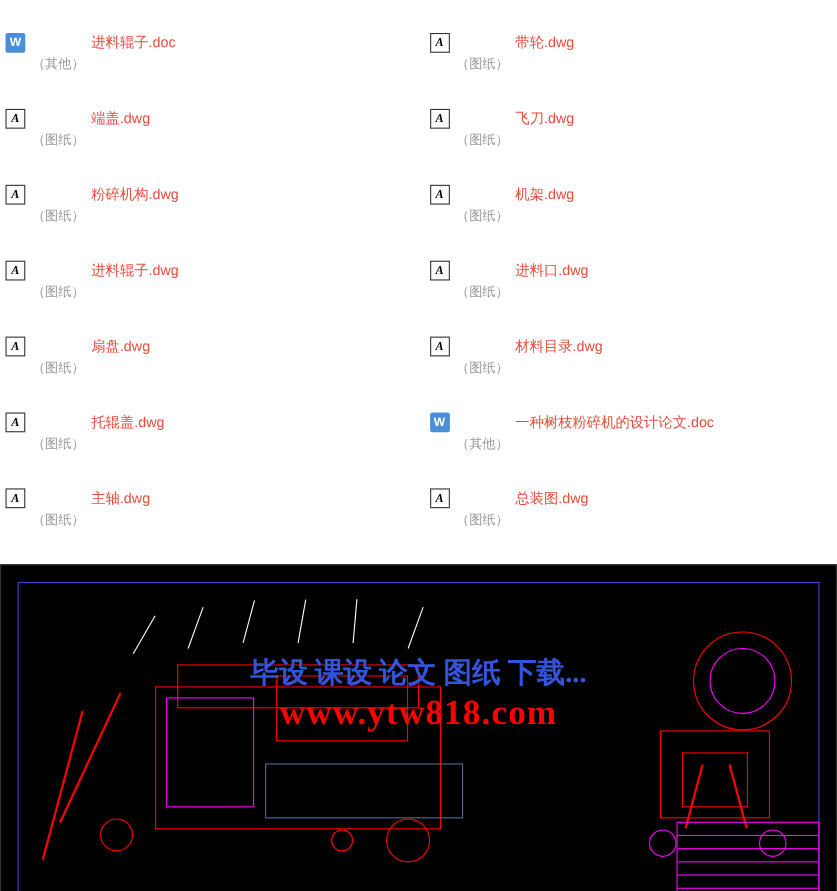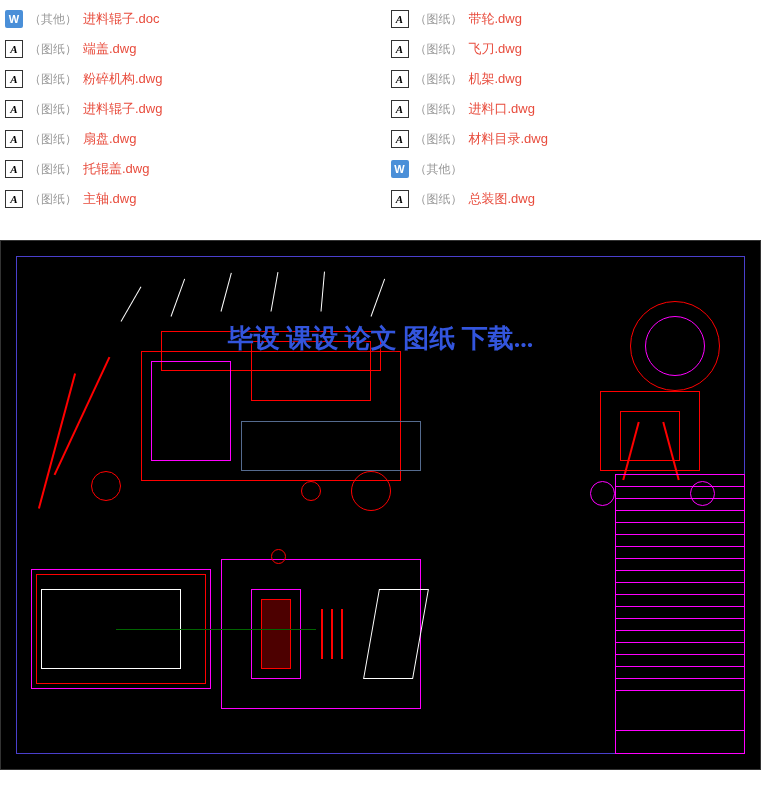--- a/index.html
+++ b/index.html
@@ -3,21 +3,21 @@
   <meta charset="utf-8">
   <style>
     * { margin: 0; padding: 0; box-sizing: border-box; }
     body { font-family: "Microsoft YaHei", Arial, sans-serif; font-size: 13px; background: #fff; width: 761px; }
     .file-list { display: flex; padding: 10px 5px 20px; gap: 20px; }
     .file-column { flex: 1; }
     .file-item { display: flex; align-items: center; margin-bottom: 12px; gap: 6px; }
     .file-icon { width: 18px; height: 18px; display: flex; align-items: center; justify-content: center; font-size: 11px; font-weight: bold; border: 1px solid #333; background: #fff; color: #000; flex-shrink: 0; }
     .file-icon.word { background: #4a8fd8; color: #fff; border: none; border-radius: 2px; }
     .file-icon.dwg { font-style: italic; font-family: Georgia, serif; }
-    .file-tag { color: #999; font-size: 12px; }
+    .file-tag { color: #999; font-size: 12px; margin-top: 40px; }
     .file-link { color: #e84c3d; text-decoration: none; font-size: 13px; }
     .cad-preview { width: 100%; height: 530px; background: #000; position: relative; border: 1px solid #333; overflow: hidden; }
     .cad-border { position: absolute; inset: 15px; border: 1px solid #4a3fcc; }
     .cad-title-block { position: absolute; right: 15px; bottom: 15px; width: 130px; height: 280px; border: 1px solid #ff00ff; }
     .cad-title-cell { border-bottom: 1px solid #ff00ff; height: 12px; }
     .cad-drawing-top { position: absolute; top: 30px; left: 20px; right: 170px; height: 250px; }
     .cad-drawing-bottom { position: absolute; bottom: 30px; left: 20px; width: 420px; height: 200px; }
     .cad-shape { position: absolute; border: 1px solid #ff0000; }
     .cad-shape.magenta { border-color: #ff00ff; }
     .cad-shape.white { border-color: #fff; }
@@ -92,20 +92,21 @@
         <a class="file-link" href="#">进料口.dwg</a>
       </div>
       <div class="file-item">
         <span class="file-icon dwg">A</span>
         <span class="file-tag">（图纸）</span>
         <a class="file-link" href="#">材料目录.dwg</a>
       </div>
       <div class="file-item">
         <span class="file-icon word">W</span>
         <span class="file-tag">（其他）</span>
+        <a class="file-link" href="#">一种树枝粉碎机的设计论文.doc</a>
       </div>
       <div class="file-item">
         <span class="file-icon dwg">A</span>
         <span class="file-tag">（图纸）</span>
         <a class="file-link" href="#">总装图.dwg</a>
       </div>
     </div>
 </div>
 
 <div class="cad-preview">
@@ -174,14 +175,15 @@
       <div class="cad-title-cell"></div>
       <div class="cad-title-cell"></div>
     <div class="cad-title-cell"></div>
       <div class="cad-title-cell"></div>
       <div class="cad-title-cell"></div>
     <div class="cad-title-cell" style="height:40px;"></div>
   </div>
 
   <div class="watermark">
     <div class="watermark-text1">毕设 课设 论文 图纸 下载...</div>
+    <div class="watermark-text2">www.ytw818.com</div>
   </div>
 </div>
 
 </body></html>

